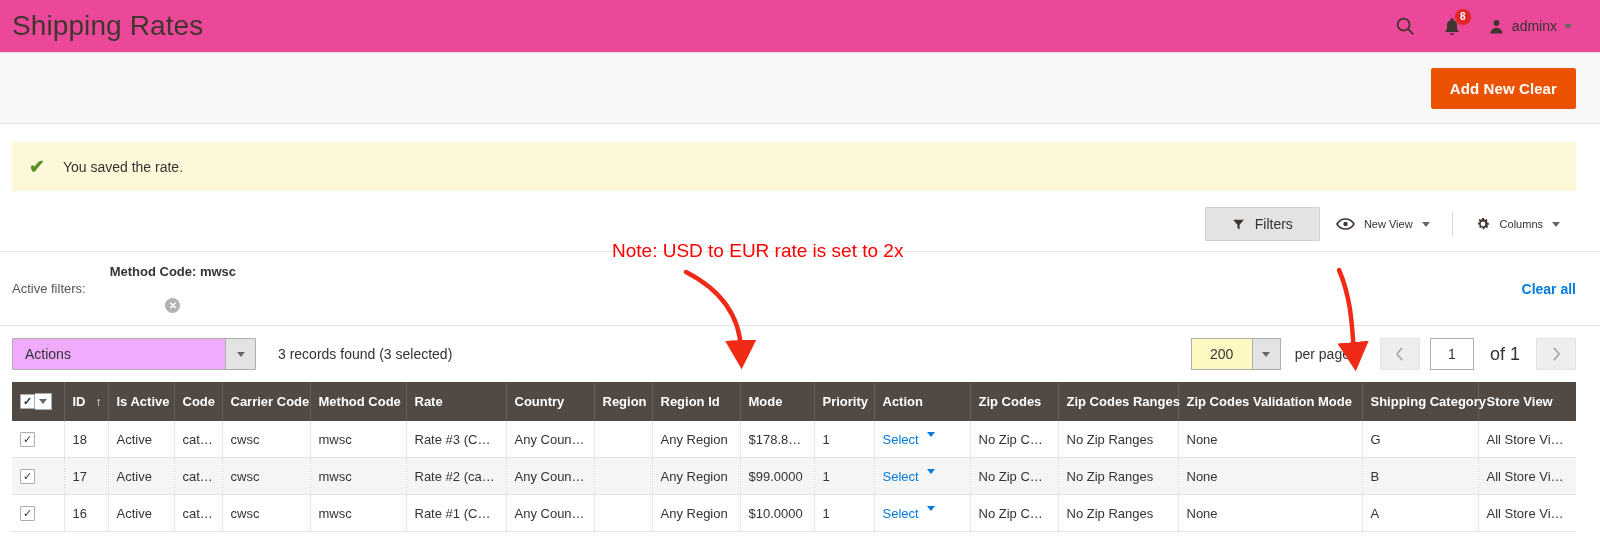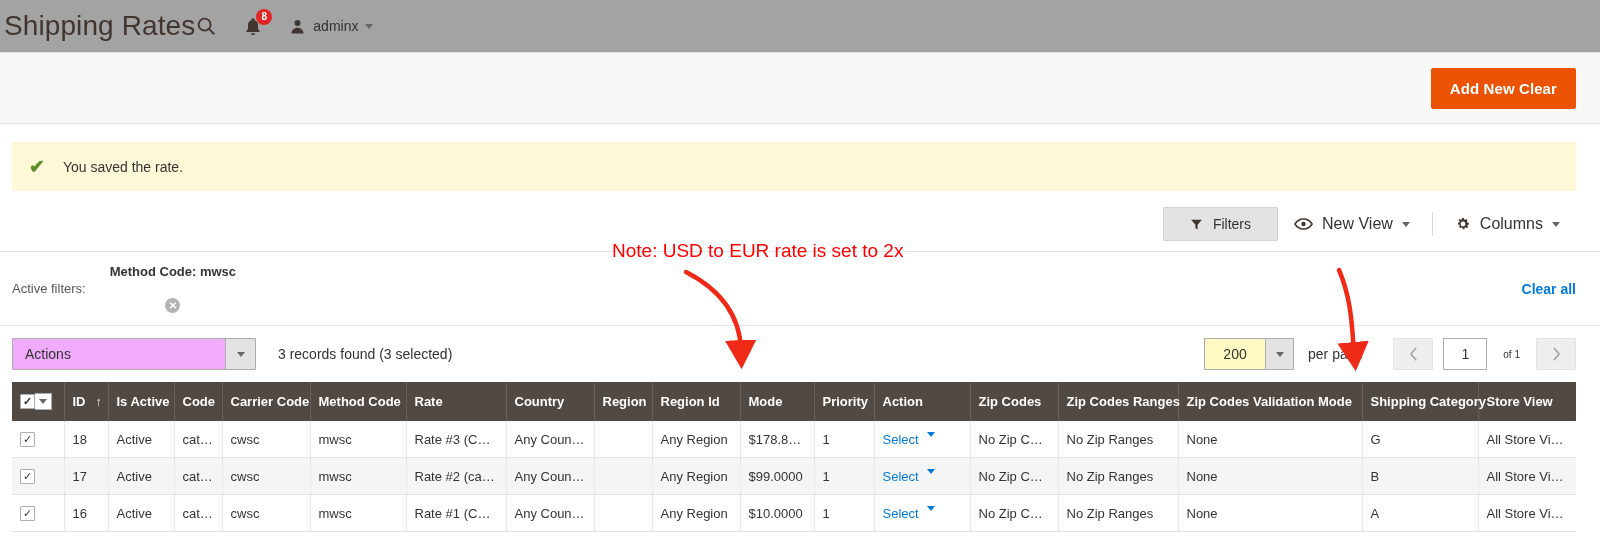--- a/index.html
+++ b/index.html
@@ -11,24 +11,25 @@
     font-family: "Liberation Sans", sans-serif;
     color: #333333;
     overflow: hidden;
     position: relative;
   }
 
   
   .page-header {
     position: relative;
     height: 52px;
-    padding: 0 24px 0 4px;
-    display: flex;
-    align-items: center;
-    background: #a3a3a3;
+    padding: 0 24px 0 12px;
+    display: flex;
+    align-items: center;
+    justify-content: space-between;
+    background: #ec4899;
   }
   .page-title {
     font-size: 28px;
     font-weight: 400;
     color: #41362f;
     letter-spacing: .1px;
     white-space: nowrap;
   }
   .header-tools {
     display: flex;
@@ -130,21 +131,21 @@
     color: #333;
     cursor: pointer;
     display: flex;
     align-items: center;
     gap: 10px;
   }
   .toolbar-item {
     display: flex;
     align-items: center;
     gap: 9px;
-    font-size: 16px;
+    font-size: 11px;
     color: #333;
     cursor: pointer;
     padding: 8px 16px;
     white-space: nowrap;
   }
   .toolbar-sep { width: 1px; height: 24px; background: #d6d6d6; margin: 0 6px; }
 
   
   .filters-applied {
     border-top: 1px solid #e3e3e3;
@@ -231,21 +232,21 @@
   }
   .page-input {
     width: 44px; height: 32px;
     border: 1px solid #adadad;
     text-align: center;
     font-size: 14px;
     color: #333;
     font-family: "Liberation Sans", sans-serif;
     background: #fff;
   }
-  .of-total { font-size: 10px; color: #333; margin: 0 6px; }
+  .of-total { font-size: 18px; color: #333; margin: 0 6px; }
 
   
   .grid-wrap { padding: 0 24px 0 12px; }
   table.data-grid {
     width: 100%;
     border-collapse: collapse;
     table-layout: fixed;
     font-size: 13px;
   }
   table.data-grid thead th {

